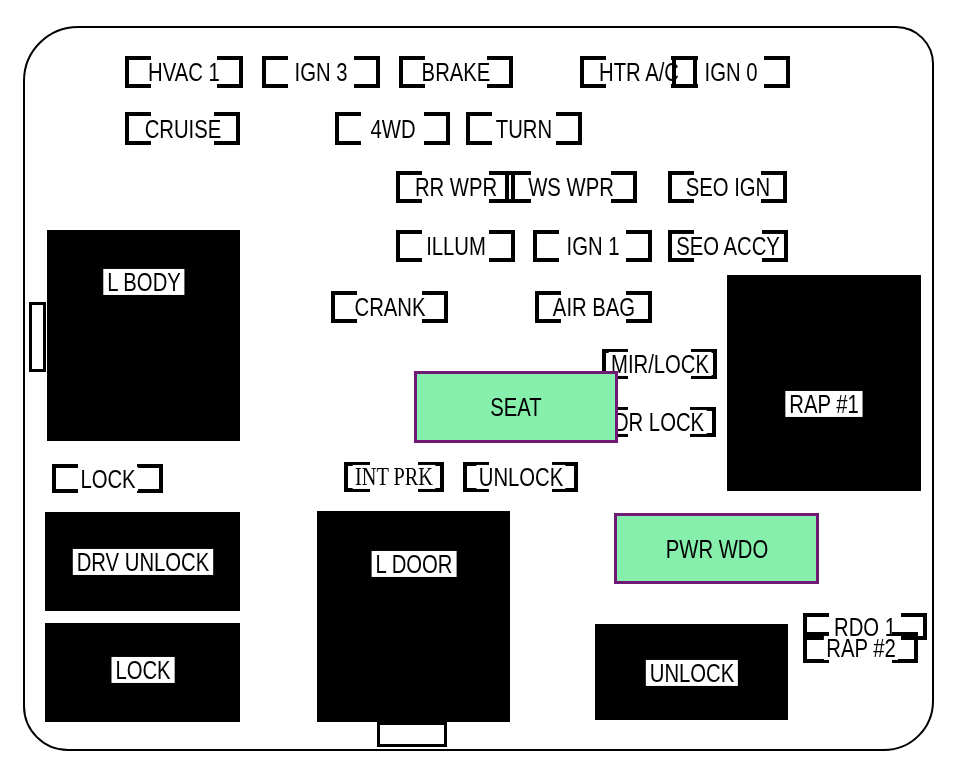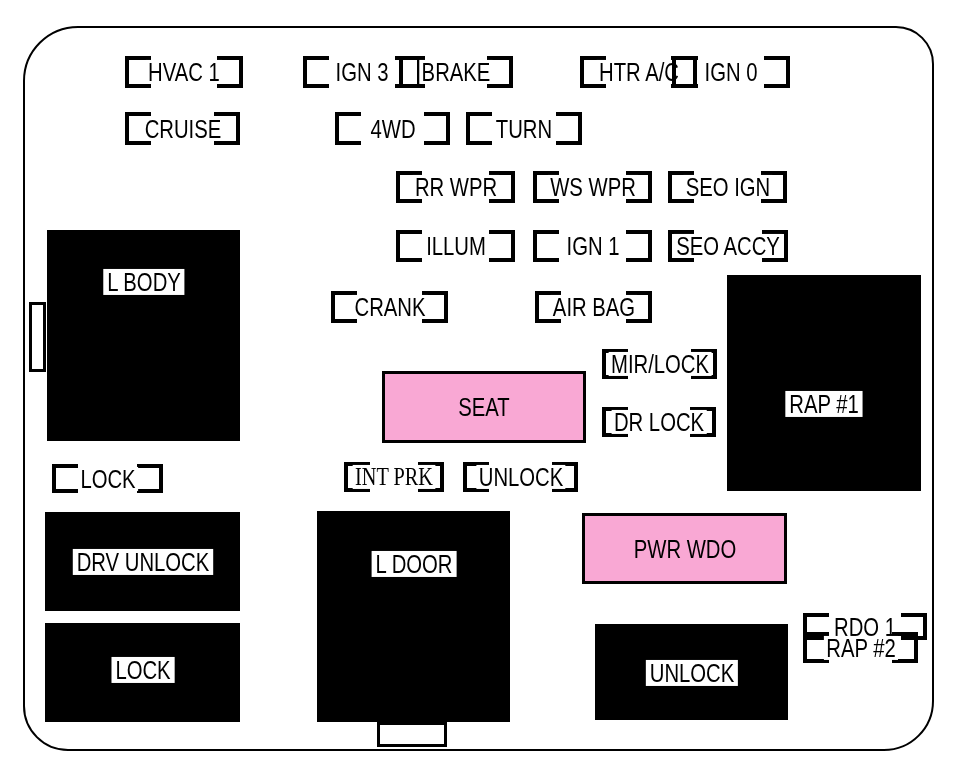--- a/index.html
+++ b/index.html
@@ -24,40 +24,40 @@
     left:50%; top:50%;
     transform:translate(-50%,-50%) scaleX(0.78);
     background:#fff; padding:1px 3px;
   }
   .solid { position:absolute; background:#000; z-index:2; }
   .solid .lbl {
     left:50%; transform:translate(-50%,-50%) scaleX(0.78);
     background:#fff; color:#000; padding:2px 5px;
   }
   .obox {
-    position:absolute; background:#f9a8d4; border:3px solid #000000;
-    box-sizing:border-box; z-index:2;
+    position:absolute; background:#86efac; border:3px solid #701a75;
+    box-sizing:border-box; z-index:2;margin-left:32px;
   }
   .obox .lbl { left:50%; top:50%; transform:translate(-50%,-50%) scaleX(0.78); }
   .tab {
     position:absolute; background:#fff; border:3px solid #000;
     box-sizing:border-box; z-index:4;
   }
 </style>
 </head>
 <body>
 
 <div class="stage">
   <div class="panel"></div>
 <div class="fuse" style="left: 125px; top: 56px; width: 118px; height: 32px;">
       <span class="br l"></span>
       <span class="br r"></span>
       <span class="lbl">HVAC 1</span>
     </div>
-    <div class="fuse" style="left: 262px; top: 56px; width: 118px; height: 32px; margin-left: 41px;">
+    <div class="fuse" style="left: 262px; top: 56px; width: 118px; height: 32px;">
       <span class="br l"></span>
       <span class="br r"></span>
       <span class="lbl">IGN 3</span>
     </div>
     <div class="fuse" style="left: 399px; top: 56px; width: 114px; height: 32px;">
       <span class="br l"></span>
       <span class="br r"></span>
       <span class="lbl">BRAKE</span>
     </div>
     <div class="fuse" style="left: 536px; top: 56px; width: 117px; height: 32px; margin-left: 44px;">
@@ -83,21 +83,21 @@
     <div class="fuse" style="left: 396px; top: 171px; width: 119px; height: 32px;">
       <span class="br l"></span>
       <span class="br r"></span>
       <span class="lbl">RR WPR</span>
     </div>
     <div class="fuse" style="left: 466px; top: 112px; width: 116px; height: 33px;">
       <span class="br l"></span>
       <span class="br r"></span>
       <span class="lbl">TURN</span>
     </div>
-    <div class="fuse" style="left: 533px; top: 171px; width: 119px; height: 32px;">
+    <div class="fuse" style="left: 505px; top: 171px; width: 96px; height: 32px; padding-left: 36px;">
       <span class="br l"></span>
       <span class="br r"></span>
       <span class="lbl">WS WPR</span>
     </div>
     <div class="fuse" style="left: 668px; top: 171px; width: 119px; height: 32px;">
       <span class="br l"></span>
       <span class="br r"></span>
       <span class="lbl">SEO IGN</span>
     </div>
     <div class="fuse" style="left: 396px; top: 230px; width: 119px; height: 32px;">

